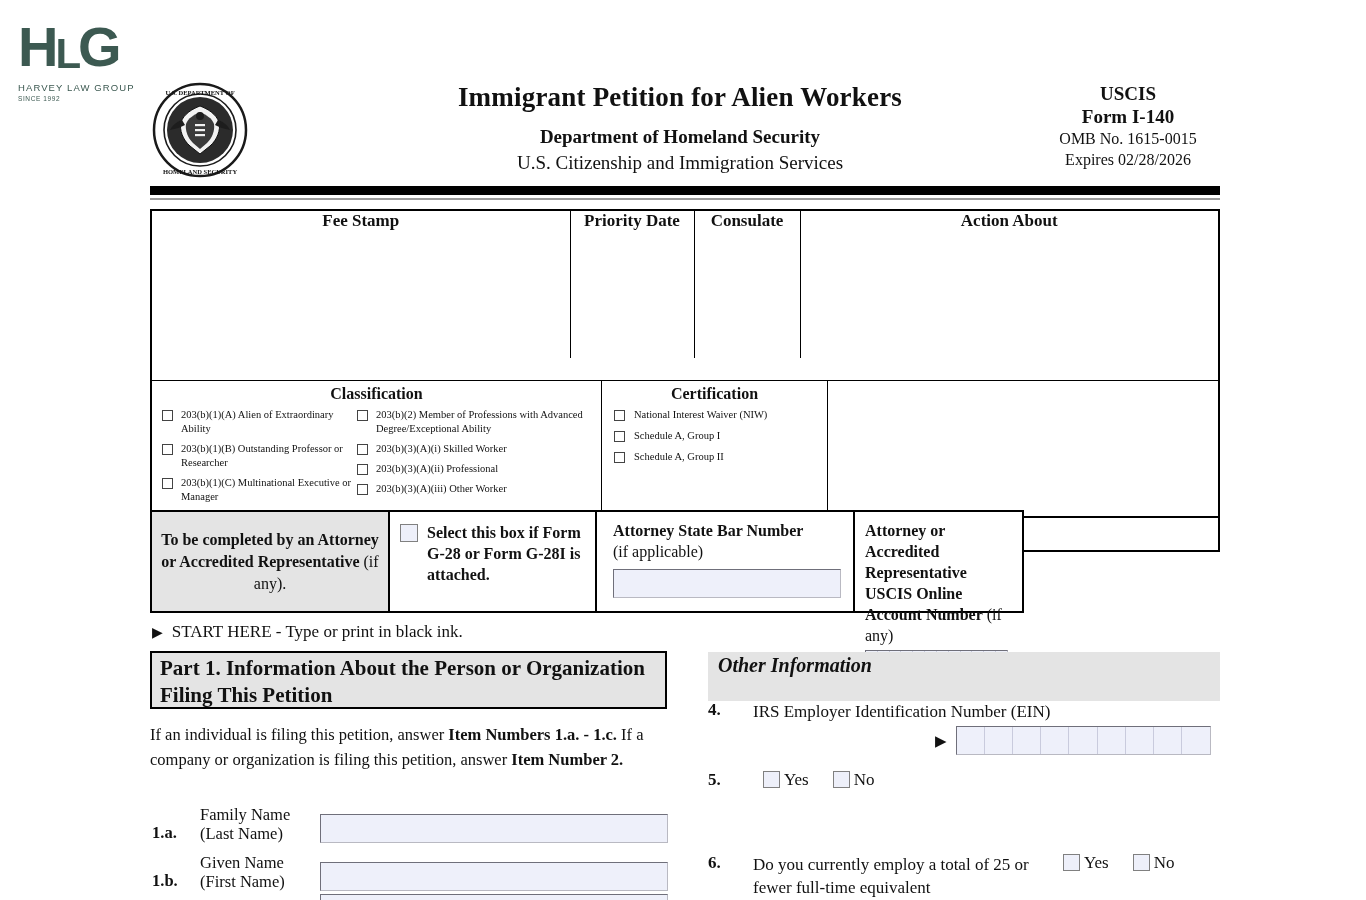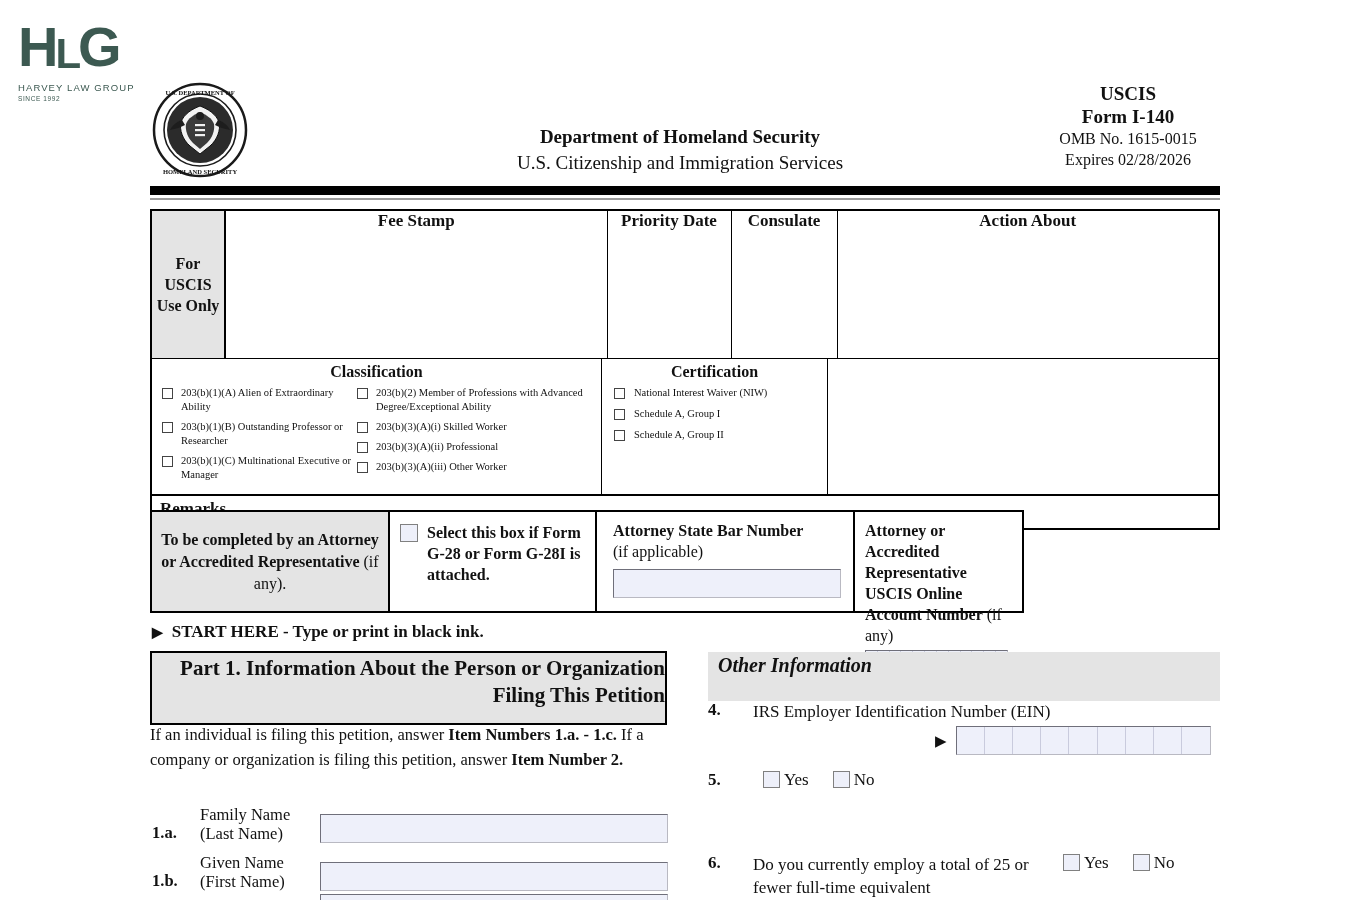--- a/index.html
+++ b/index.html
@@ -80,21 +80,21 @@
     display: flex; align-items: center; justify-content: center;
     text-align: center; font-weight: 700; font-size: 16px; line-height: 21px;
   }
   .ut-feestamp { flex: 1; border-right: 1px solid #000; }
   .ut-title { text-align: center; font-weight: 700; font-size: 17px; padding-top: 0; }
   .ut-priority { width: 124px; border-right: 1px solid #000; }
   .ut-consulate { width: 106px; border-right: 1px solid #000; }
   .ut-action { flex: 1; }
   .ut-top { height: 147px; }
 
-  .ut-mid { display: flex; border-top: 1px solid #000; }
+  .ut-mid { display: flex; border-top: 1px solid #000; margin-top: 22px; }
   .ut-class {
     width: 450px; border-right: 1px solid #000; padding: 4px 0 6px 0;
   }
   .ut-cert {
     width: 226px; border-right: 1px solid #000; padding: 4px 0 6px 0;
   }
   .ut-blank { flex: 1; }
   .sec-head { text-align: center; font-weight: 700; font-size: 16px; margin-bottom: 5px; }
 
   .cb-cols { display: flex; }
@@ -145,30 +145,30 @@
     border-right-color: #b9b9c2; border-bottom-color: #b9b9c2;
     height: 29px;
   }
   .fld-seg { display: flex; }
   .fld-seg i { flex: 1; border-right: 1px solid #c9cbdd; display: block; }
   .fld-seg i:last-child { border-right: none; }
 
   
   .starthere {
     position: absolute; left: 152px; top: 622px;
-    font-size: 17px; font-weight: 700;
+    font-size: 17px; font-weight: 400;
   }
   .starthere .tri { font-size: 14px; margin-right: 9px; }
 
   
   .part1-bar {
-    position: absolute; left: 150px; top: 651px; width: 517px; height: 74px;
+    position: absolute; left: 150px; top: 651px; width: 517px; height: 58px;
     background: #e4e4e4; border: 2px solid #000;
     padding: 2px 0 0 8px;
-    font-size: 21px; font-weight: 700; line-height: 27px; text-align: right;
+    font-size: 21px; font-weight: 700; line-height: 27px;
   }
   .part1-note {
     position: absolute; left: 150px; top: 722px; width: 515px;
     font-size: 16.5px; line-height: 25px;
   }
   .part1-note b { font-weight: 700; }
 
   .item-row { position: absolute; display: flex; align-items: flex-end; }
   .item-num { width: 48px; font-size: 16.5px; font-weight: 700; padding-top: 2px; }
   .item-lbl { width: 120px; font-size: 16.5px; line-height: 19px; }
@@ -213,37 +213,37 @@
       <rect x="43" y="47" width="10" height="2.2" fill="#f0f0f0"></rect>
       <rect x="43" y="52" width="10" height="2.2" fill="#f0f0f0"></rect>
       <path d="M30 38 C24 40 20 44 18 48 C24 47 29 45 33 43 Z" fill="#1d1d1d"></path>
       <path d="M66 38 C72 40 76 44 78 48 C72 47 67 45 63 43 Z" fill="#1d1d1d"></path>
       <circle cx="48" cy="34" r="4" fill="#1d1d1d"></circle>
       <text x="48" y="13" font-family="Liberation Serif, serif" font-size="6.5" font-weight="bold" fill="#111" text-anchor="middle">U.S. DEPARTMENT OF</text>
       <text x="48" y="92" font-family="Liberation Serif, serif" font-size="6.5" font-weight="bold" fill="#111" text-anchor="middle">HOMELAND SECURITY</text>
     </svg>
   </div>
 
+  <div class="hdr-title">Immigrant Petition for Alien Workers</div>
   <div class="hdr-sub1">Department of Homeland Security</div>
   <div class="hdr-sub2">U.S. Citizenship and Immigration Services</div>
 
   <div class="hdr-right">
     <div class="r1">USCIS</div>
     <div class="r2">Form I-140</div>
     <div class="r3">OMB No. 1615-0015</div>
     <div class="r4">Expires 02/28/2026</div>
   </div>
 
   <div class="rule-thick"></div>
   <div class="rule-thin"></div>
 
   <div class="uscis-table">
 
     <div class="ut-row ut-top">
-      <div class="ut-left">For USCIS Use Only</div>
       <div class="ut-feestamp">
         <div class="ut-title">Fee Stamp</div>
       </div>
       <div class="ut-priority">
         <div class="ut-title">Priority Date</div>
       </div>
       <div class="ut-consulate">
         <div class="ut-title">Consulate</div>
       </div>
       <div class="ut-action">

